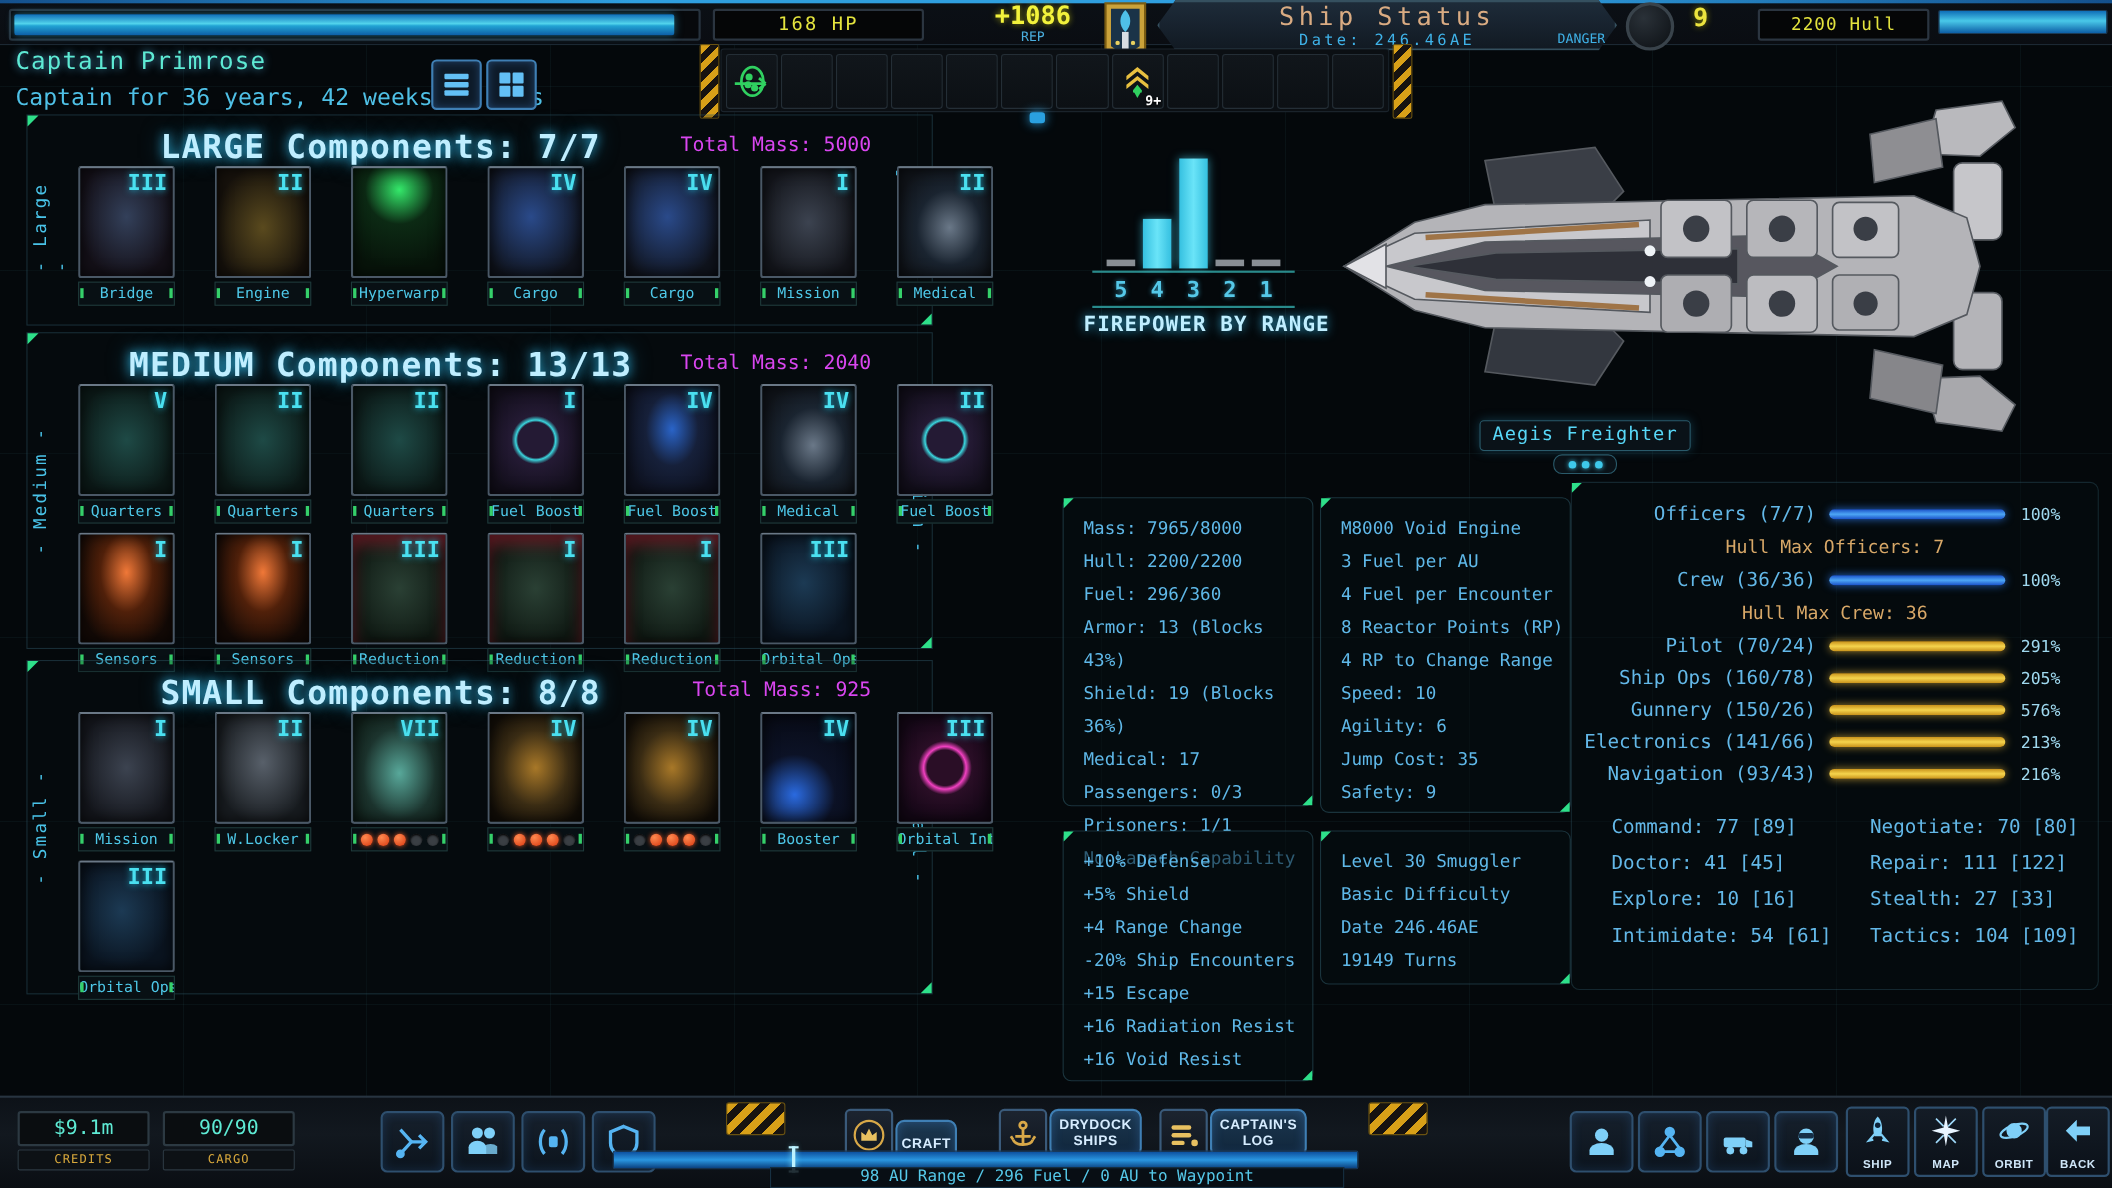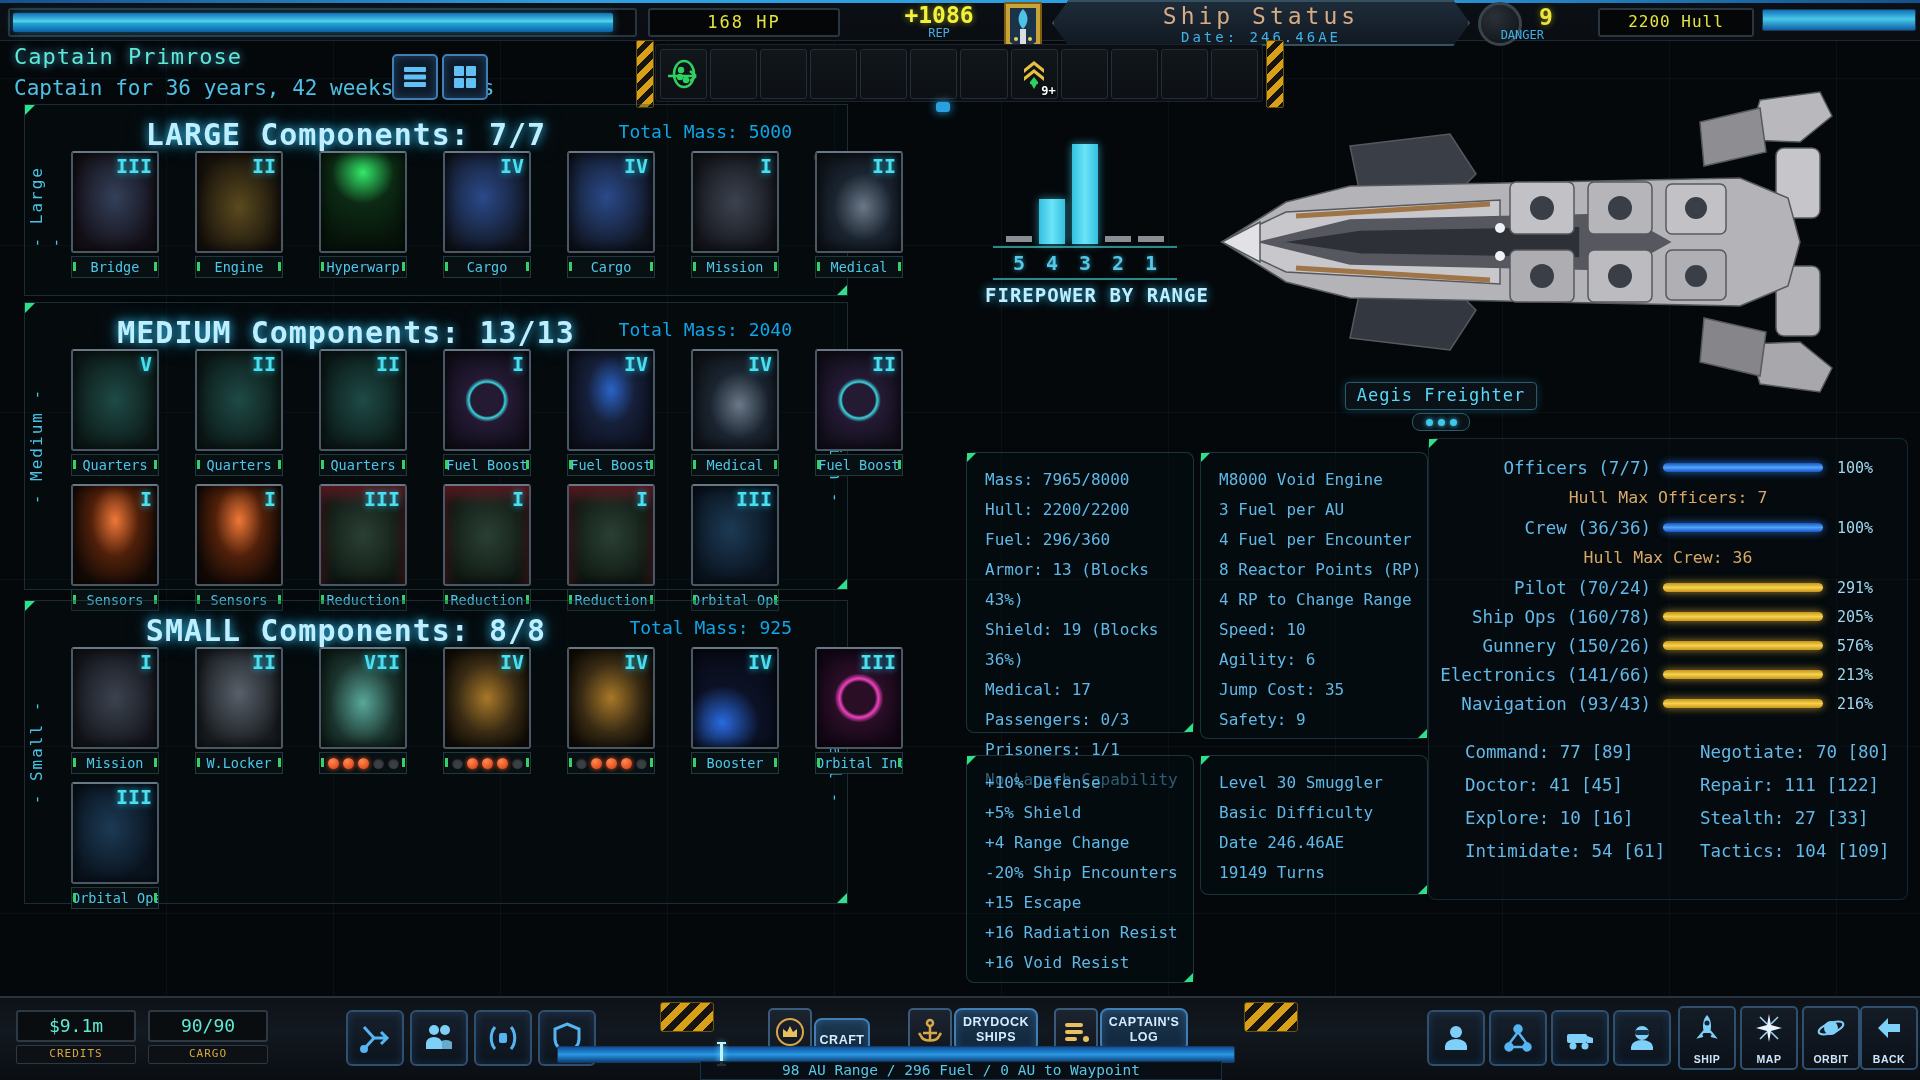--- a/index.html
+++ b/index.html
@@ -30,21 +30,21 @@
   #rep-banner{position:absolute;left:1001px;top:1px;width:44px;height:58px;z-index:3;}
   #title-plate{position:absolute;left:1052px;top:0;width:418px;height:46px;
     background:linear-gradient(#1e2c3a,#111922);clip-path:polygon(4% 0,96% 0,100% 50%,96% 100%,4% 100%,0 50%);
     box-shadow:inset 0 0 0 2px #35505f;}
   #title-plate .t1{margin-top:3px;text-align:center;font-size:23px;letter-spacing:4px;color:#d9ab82;}
   #title-plate .t2{text-align:center;font-size:14px;letter-spacing:3px;color:#3fb2e8;}
   #danger-gauge{position:absolute;left:1478px;top:2px;width:38px;height:38px;border-radius:50%;
     border:3px solid #39434b;background:radial-gradient(circle at 35% 30%,#2a3138,#0c1014);}
   #danger-value{position:absolute;left:1526px;top:4px;width:40px;text-align:center;font-size:23px;
     font-weight:bold;color:#ece43e;text-shadow:0 0 6px #808008;}
-  #danger-label{position:absolute;left:1464px;top:28px;width:80px;text-align:right;font-size:12px;color:#3fb2e8;}
+  #danger-label{position:absolute;left:1416px;top:28px;width:80px;text-align:left;font-size:12px;color:#3fb2e8;}
   #hull-box{position:absolute;left:1598px;top:8px;width:152px;height:25px;background:#050607;
     border:2px solid #2b3540;border-radius:3px;color:#e4e43e;font-size:16px;line-height:24px;
     text-align:center;letter-spacing:1px;}
   #topbar-right-bar{position:absolute;left:1762px;top:9px;width:152px;height:20px;border:1px solid #1b3a55;
     background:linear-gradient(#0f6fb8,#49c8e8 45%,#0d5ea6);border-radius:2px;}
 
   
   #slotrow{position:absolute;left:655px;top:44px;width:608px;height:58px;background:#0b0f13;
     border:1px solid #1a232b;border-radius:3px;display:flex;gap:3px;padding:4px;box-sizing:border-box;}
   .slot{width:46px;height:48px;background:linear-gradient(#11161b,#0c1014);border:1px solid #242e36;
@@ -71,21 +71,21 @@
     background:rgba(8,16,20,.25);}
   .comp-section::before{content:'';position:absolute;left:0;top:0;border-top:10px solid #2ee08a;
     border-right:10px solid transparent;}
   .comp-section::after{content:'';position:absolute;right:0;bottom:0;border-bottom:10px solid #2ee08a;
     border-left:10px solid transparent;}
   #sec-large{top:104px;height:190px;}
   #sec-medium{top:302px;height:286px;}
   #sec-small{top:600px;height:302px;}
   .sec-header{position:absolute;left:0;right:180px;top:12px;text-align:center;font-size:30px;
     font-weight:bold;color:#bfeeff;text-shadow:0 0 10px #2fb8e8,0 0 20px rgba(47,184,232,.5);letter-spacing:1px;}
-  .sec-mass{position:absolute;right:55px;top:16px;font-size:18px;color:#0ea5e9;}
+  .sec-mass{position:absolute;right:55px;top:16px;font-size:18px;color:#d946ef;}
   .side-label{position:absolute;top:50%;writing-mode:vertical-rl;color:#49c3e8;font-size:16px;
     letter-spacing:2px;}
   .side-label.sl{left:2px;transform:translateY(-50%) rotate(180deg);}
   .side-label.sr{right:2px;transform:translateY(-50%);}
   .tile-rows{position:absolute;left:22px;top:46px;display:flex;flex-direction:column;gap:8px;}
   .tile-row{display:flex;gap:12px;}
   .tile{position:relative;width:88px;padding-left:24px;}
   .tile-art{height:98px;border:2px solid #4a5866;border-top-color:#6a7886;border-radius:3px;
     background:#141018;box-shadow:inset 0 0 14px rgba(0,0,0,.8);}
   .tile-tier{position:absolute;top:3px;right:7px;color:#4ae0f0;font-weight:bold;font-size:20px;

